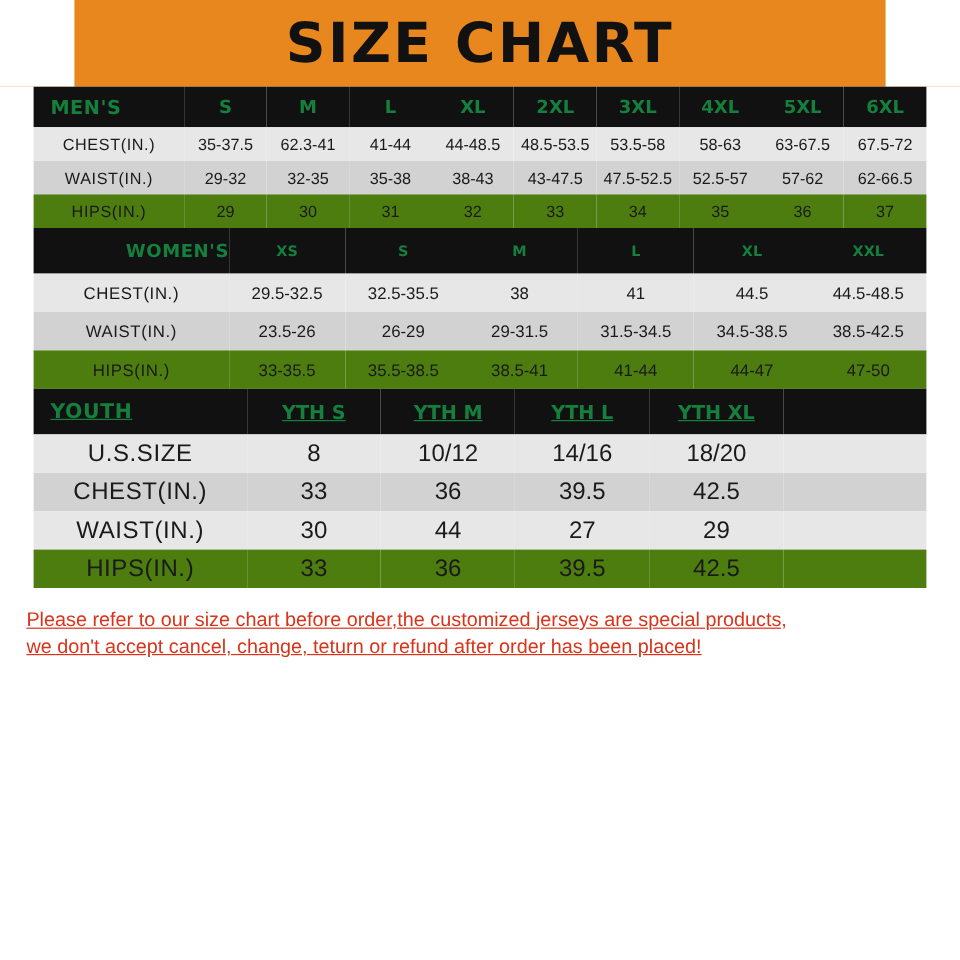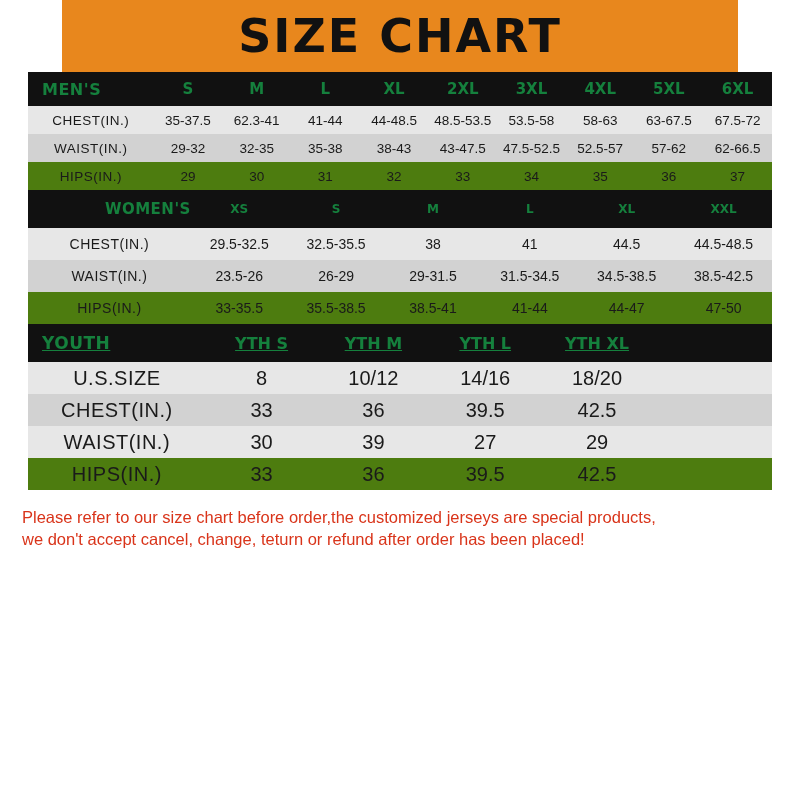--- a/index.html
+++ b/index.html
@@ -119,20 +119,21 @@
   .youth .hdr-row td { font-size: 16px; height: 38px; text-decoration: underline; }
   .youth .body-row td { height: 32px; font-size: 20px; }
   .youth .hdr-row td.first-col { font-size: 17px; }
 
   .footer-note {
     margin: 16px 22px 0 22px;
     color: #d9341a;
     font-size: 16.5px;
     line-height: 1.35;
     text-align: left;
+    text-decoration: underline;
   }
   .footer-note div { white-space: nowrap; }
 </style>
 </head>
 <body>
 
 <div id="page">
 
   <div class="banner">
     <div class="white-block-left"></div>
@@ -258,21 +259,21 @@
         <td class="first-col">CHEST(IN.)</td>
         <td>33</td>
         <td>36</td>
         <td>39.5</td>
         <td>42.5</td>
         <td></td>
       </tr>
       <tr class="body-row row-light">
         <td class="first-col">WAIST(IN.)</td>
         <td>30</td>
-        <td>39</td>
+        <td>44</td>
         <td>27</td>
         <td>29</td>
         <td></td>
       </tr>
       <tr class="body-row row-dark">
         <td class="first-col">HIPS(IN.)</td>
         <td>33</td>
         <td>36</td>
         <td>39.5</td>
         <td>42.5</td>

